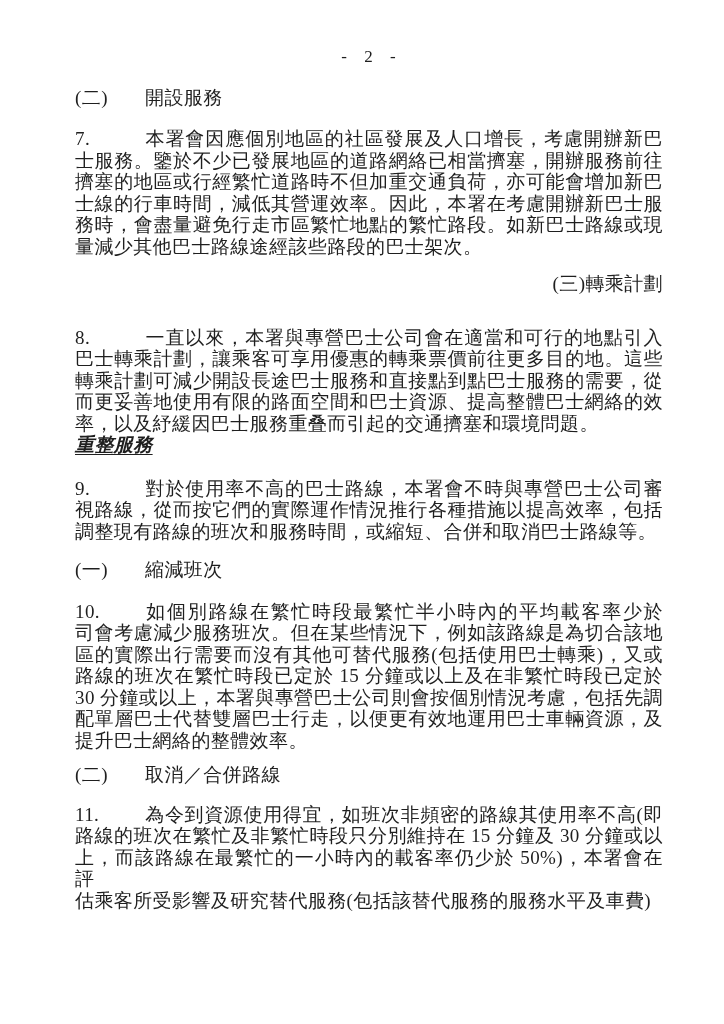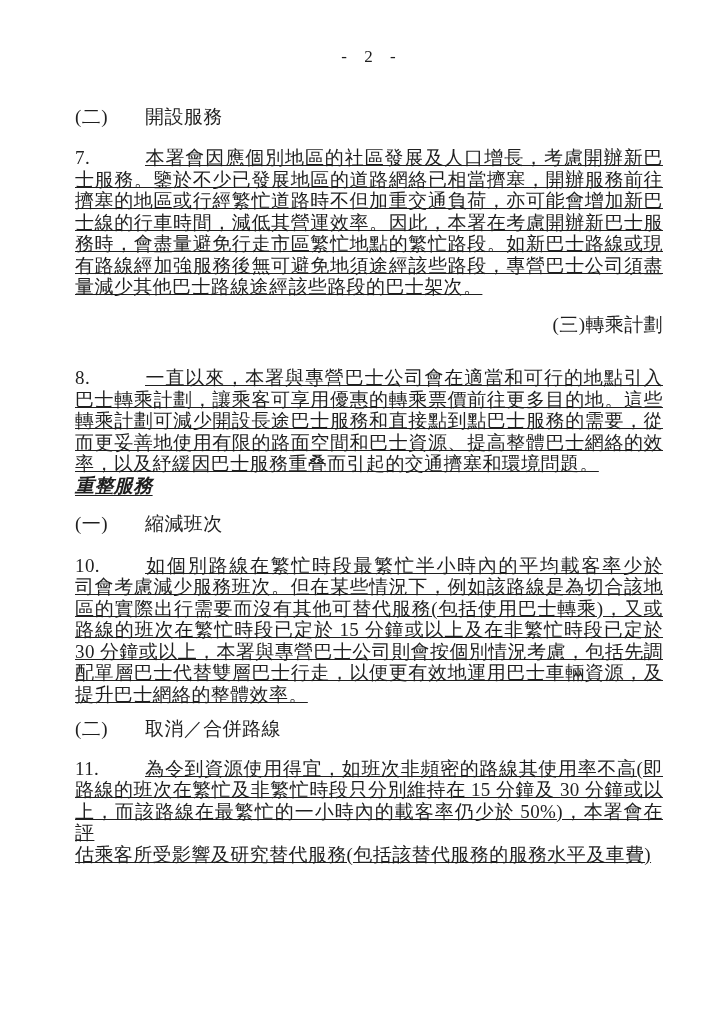--- a/index.html
+++ b/index.html
@@ -26,42 +26,41 @@
   .page-num {
     text-align: center;
     font-size: 17px;
     word-spacing: 11px;
     letter-spacing: 1px;
   }
   
   .line {
     text-align: justify;
     text-align-last: justify;
-    text-decoration: underline;
   }
   .line.last {
     text-align-last: left;
   }
   
   .pnum, .hlabel {
     display: inline-block;
     width: 70px;
     letter-spacing: 0.4px;
   }
   .heading {
     text-align: left;
   }
   .subhead {
     font-weight: bold;
     font-style: italic;
     text-decoration: underline;
     text-underline-offset: 3px;
   }
   
-  .sec-open     { margin-top: 38px; }
+  .sec-open     { margin-top: 19px; }
   .para-7       { margin-top: 20px; }
   .sec-transfer { margin-top: 16px; text-align: right; }
   .para-8       { margin-top: 32px; }
   .sec-restruct { }
   .para-9       { margin-top: 22px; }
   .sec-reduce   { margin-top: 17px; }
   .para-10      { margin-top: 20px; }
   .sec-cancel   { margin-top: 13px; }
   .para-11      { margin-top: 18px; }
 </style>
@@ -75,40 +74,44 @@
   <div class="heading sec-open">
     <span class="hlabel">(二)</span><span>開設服務</span>
   </div>
 
   <div class="para-7">
     <div class="line"><span class="pnum">7.</span><span>本署會因應個別地區的社區發展及人口增長，考慮開辦新巴</span></div>
     <div class="line">士服務。鑒於不少已發展地區的道路網絡已相當擠塞，開辦服務前往</div>
     <div class="line">擠塞的地區或行經繁忙道路時不但加重交通負荷，亦可能會增加新巴</div>
     <div class="line">士線的行車時間，減低其營運效率。因此，本署在考慮開辦新巴士服</div>
     <div class="line">務時，會盡量避免行走市區繁忙地點的繁忙路段。如新巴士路線或現</div>
-    <div class="line">有路線經加強服務後無可避免地須途經該些路段，專營巴士公司須盡</div>
     <div class="line last">量減少其他巴士路線途經該些路段的巴士架次。</div>
   </div>
 
   <div class="heading sec-transfer">
     <span class="hlabel">(三)</span><span>轉乘計劃</span>
   </div>
 
   <div class="para-8">
     <div class="line"><span class="pnum">8.</span><span>一直以來，本署與專營巴士公司會在適當和可行的地點引入</span></div>
     <div class="line">巴士轉乘計劃，讓乘客可享用優惠的轉乘票價前往更多目的地。這些</div>
     <div class="line">轉乘計劃可減少開設長途巴士服務和直接點到點巴士服務的需要，從</div>
     <div class="line">而更妥善地使用有限的路面空間和巴士資源、提高整體巴士網絡的效</div>
     <div class="line last">率，以及紓緩因巴士服務重叠而引起的交通擠塞和環境問題。</div>
   </div>
 
   <div class="heading sec-restruct">
     <span class="subhead">重整服務</span>
   </div>
 
+  <div class="para-9">
+    <div class="line"><span class="pnum">9.</span><span>對於使用率不高的巴士路線，本署會不時與專營巴士公司審</span></div>
+    <div class="line">視路線，從而按它們的實際運作情況推行各種措施以提高效率，包括</div>
+    <div class="line last">調整現有路線的班次和服務時間，或縮短、合併和取消巴士路線等。</div>
+  </div>
 
   <div class="heading sec-reduce">
     <span class="hlabel">(一)</span><span>縮減班次</span>
   </div>
 
   <div class="para-10">
     <div class="line"><span class="pnum">10.</span><span>如個別路線在繁忙時段最繁忙半小時內的平均載客率少於</span></div>
     <div class="line">司會考慮減少服務班次。但在某些情況下，例如該路線是為切合該地</div>
     <div class="line">區的實際出行需要而沒有其他可替代服務(包括使用巴士轉乘)，又或</div>
     <div class="line">路線的班次在繁忙時段已定於 15 分鐘或以上及在非繁忙時段已定於</div>

